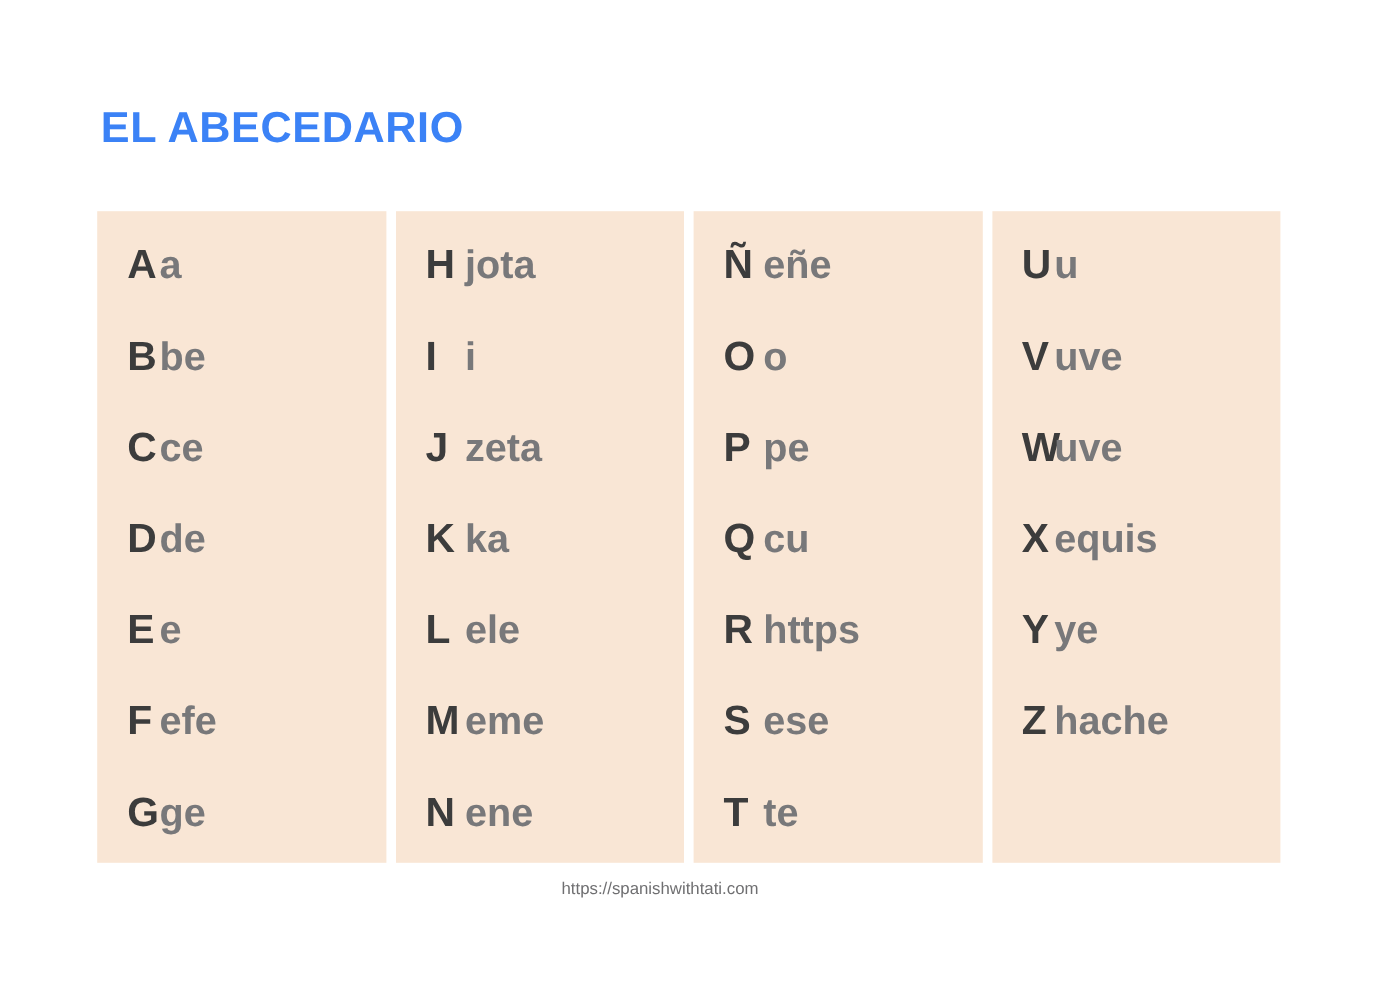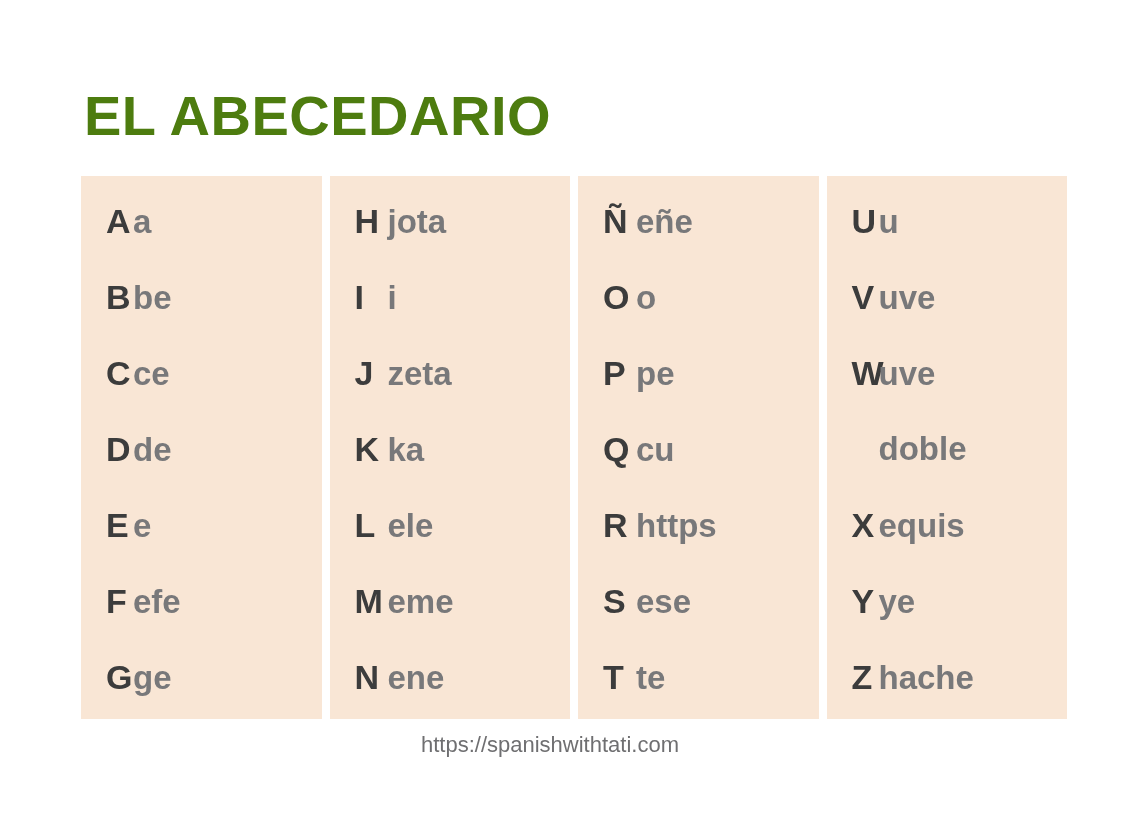--- a/index.html
+++ b/index.html
@@ -19,23 +19,23 @@
     left: 0;
     top: 0;
     width: 1148px;
     height: 832px;
     background: #ffffff;
   }
   .title {
     position: absolute;
     left: 84px;
     top: 88px;
-    font-size: 56px;
+    font-size: 36px;
     font-weight: bold;
-    color: #4d7c0f;
+    color: #3b82f6;
     letter-spacing: 0.5px;
     line-height: 1;
   }
   .columns {
     position: absolute;
     left: 81px;
     top: 176px;
     width: 986px;
     display: flex;
     gap: 8px;
@@ -72,21 +72,21 @@
   .col-0 .letter { width: 52px; }
   .col-1 .letter { width: 58px; }
   .col-2 .letter { width: 58px; }
   .col-3 .letter { width: 52px; }
   .footer {
     position: absolute;
     left: 0;
     top: 732px;
     width: 1100px;
     text-align: center;
-    font-size: 22px;
+    font-size: 14px;
     color: #6f6f71;
   }
 </style>
 </head>
 <body>
 
 <div class="page">
 
   <div class="title">EL ABECEDARIO</div>
 
@@ -192,24 +192,20 @@
       </div>
       <div class="row">
         <span class="letter">V</span>
         <span class="name">uve</span>
       </div>
       <div class="row">
         <span class="letter">W</span>
         <span class="name">uve</span>
       </div>
       <div class="row">
-        <span class="letter"></span>
-        <span class="name">doble</span>
-      </div>
-      <div class="row">
         <span class="letter">X</span>
         <span class="name">equis</span>
       </div>
       <div class="row">
         <span class="letter">Y</span>
         <span class="name">ye</span>
       </div>
       <div class="row">
         <span class="letter">Z</span>
         <span class="name">hache</span>

